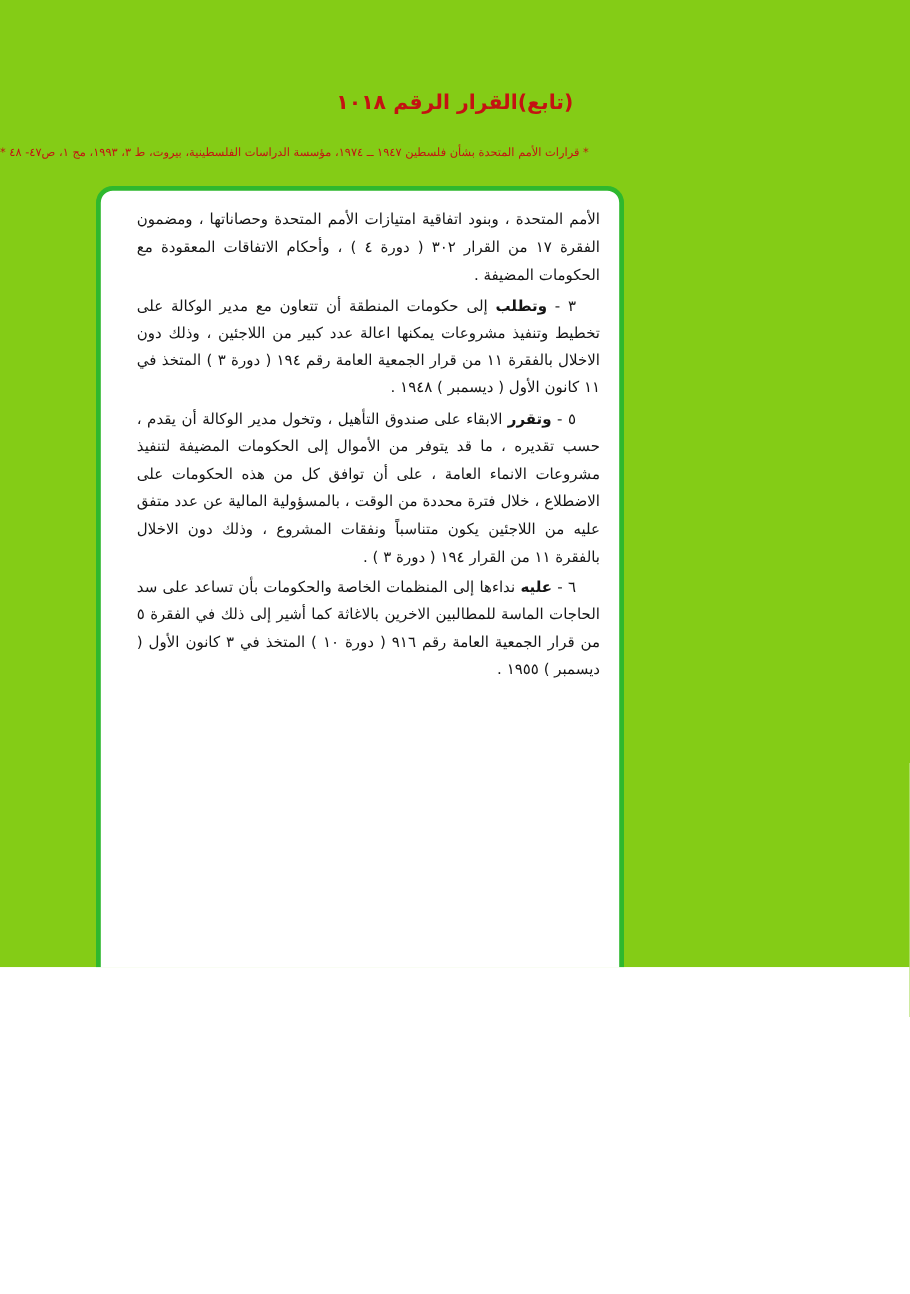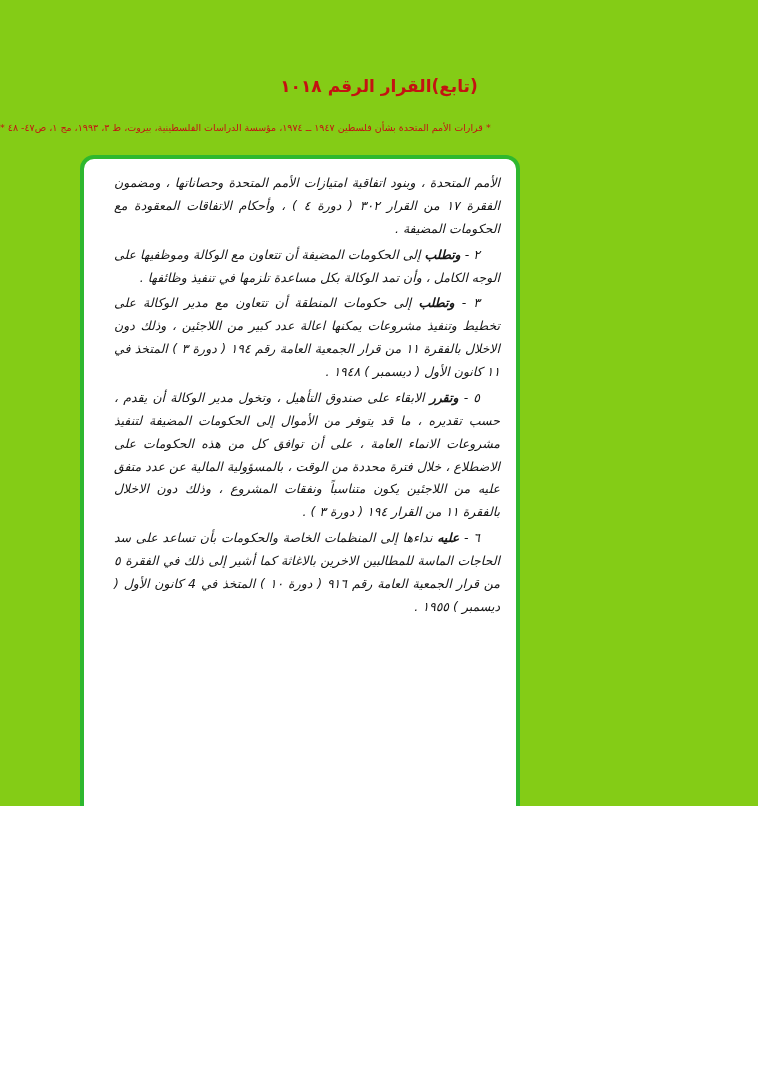--- a/index.html
+++ b/index.html
@@ -46,21 +46,20 @@
     left: 98px; top: 172px;
     width: 402px;
     direction: rtl;
     text-align: justify;
     color: #151515;
     font-size: 12.5px;
     line-height: 1.83;
   }
   .content p {
     margin: 0 0 3px 16px;
-    font-style: italic;
   }
   .clause {
     text-indent: 20px;
   }
   .clause b { font-weight: bold; }
   .page-number {
     position: absolute;
     top: 1014px; left: 0;
     width: 758px;
     text-align: center;
@@ -78,43 +77,38 @@
 
   <div class="source-line">* قرارات الأمم المتحدة بشأن فلسطين ١٩٤٧ ــ ١٩٧٤، مؤسسة الدراسات الفلسطينية، بيروت، ط ٣، ١٩٩٣، مج ١، ص٤٧- ٤٨ *</div>
 
   <div class="frame"></div>
 
   <div class="content">
 
     <p>الأمم المتحدة ، وبنود اتفاقية امتيازات الأمم المتحدة وحصاناتها ، ومضمون الفقرة ١٧ من القرار ٣٠٢ ( دورة ٤ ) ، وأحكام الاتفاقات المعقودة مع الحكومات المضيفة .</p>
 
 
-    <p class="clause">
-      <span>٢ -</span>
-      <b>وتطلب</b>
-      <span>إلى الحكومات المضيفة أن تتعاون مع الوكالة وموظفيها على الوجه الكامل ، وأن تمد الوكالة بكل مساعدة تلزمها في تنفيذ وظائفها .</span>
-    </p>
 
     <p class="clause">
       <span>٣ -</span>
       <b>وتطلب</b>
       <span>إلى حكومات المنطقة أن تتعاون مع مدير الوكالة على تخطيط وتنفيذ مشروعات يمكنها اعالة عدد كبير من اللاجئين ، وذلك دون الاخلال بالفقرة ١١ من قرار الجمعية العامة رقم ١٩٤ ( دورة ٣ ) المتخذ في ١١ كانون الأول ( ديسمبر ) ١٩٤٨ .</span>
     </p>
 
 
     <p class="clause">
       <span>٥ -</span>
       <b>وتقرر</b>
       <span>الابقاء على صندوق التأهيل ، وتخول مدير الوكالة أن يقدم ، حسب تقديره ، ما قد يتوفر من الأموال إلى الحكومات المضيفة لتنفيذ مشروعات الانماء العامة ، على أن توافق كل من هذه الحكومات على الاضطلاع ، خلال فترة محددة من الوقت ، بالمسؤولية المالية عن عدد متفق عليه من اللاجئين يكون متناسباً ونفقات المشروع ، وذلك دون الاخلال بالفقرة ١١ من القرار ١٩٤ ( دورة ٣ ) .</span>
     </p>
 
     <p class="clause">
       <span>٦ -</span>
       <b>عليه</b>
-      <span>نداءها إلى المنظمات الخاصة والحكومات بأن تساعد على سد الحاجات الماسة للمطالبين الاخرين بالاغاثة كما أشير إلى ذلك في الفقرة ٥ من قرار الجمعية العامة رقم ٩١٦ ( دورة ١٠ ) المتخذ في 4 كانون الأول ( ديسمبر ) ١٩٥٥ .</span>
+      <span>نداءها إلى المنظمات الخاصة والحكومات بأن تساعد على سد الحاجات الماسة للمطالبين الاخرين بالاغاثة كما أشير إلى ذلك في الفقرة ٥ من قرار الجمعية العامة رقم ٩١٦ ( دورة ١٠ ) المتخذ في ٣ كانون الأول ( ديسمبر ) ١٩٥٥ .</span>
     </p>
 
 
   </div>
 
   <div class="page-number">٢</div>
 
 </div>
 
 </body></html>

